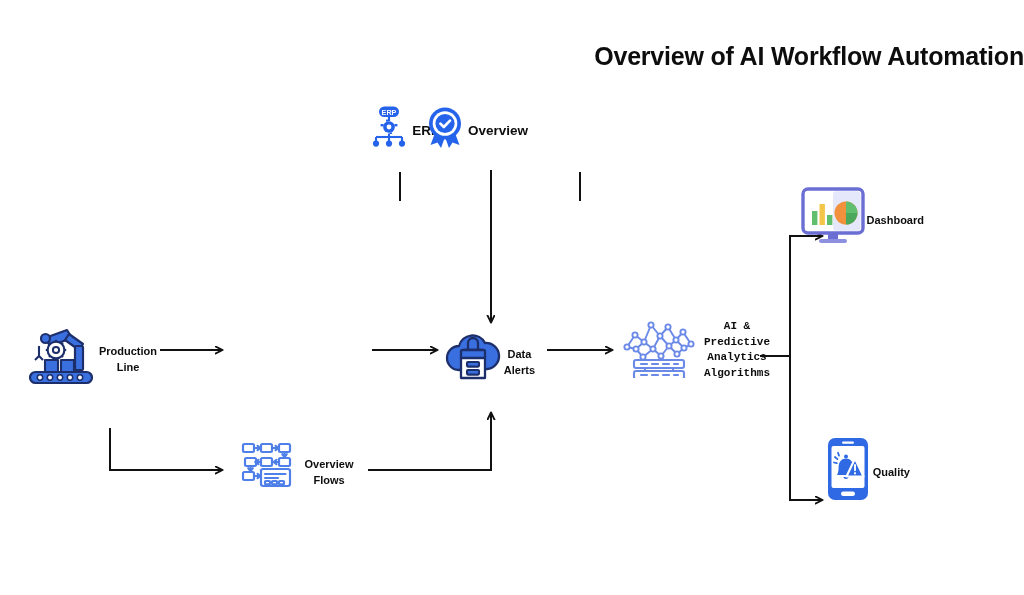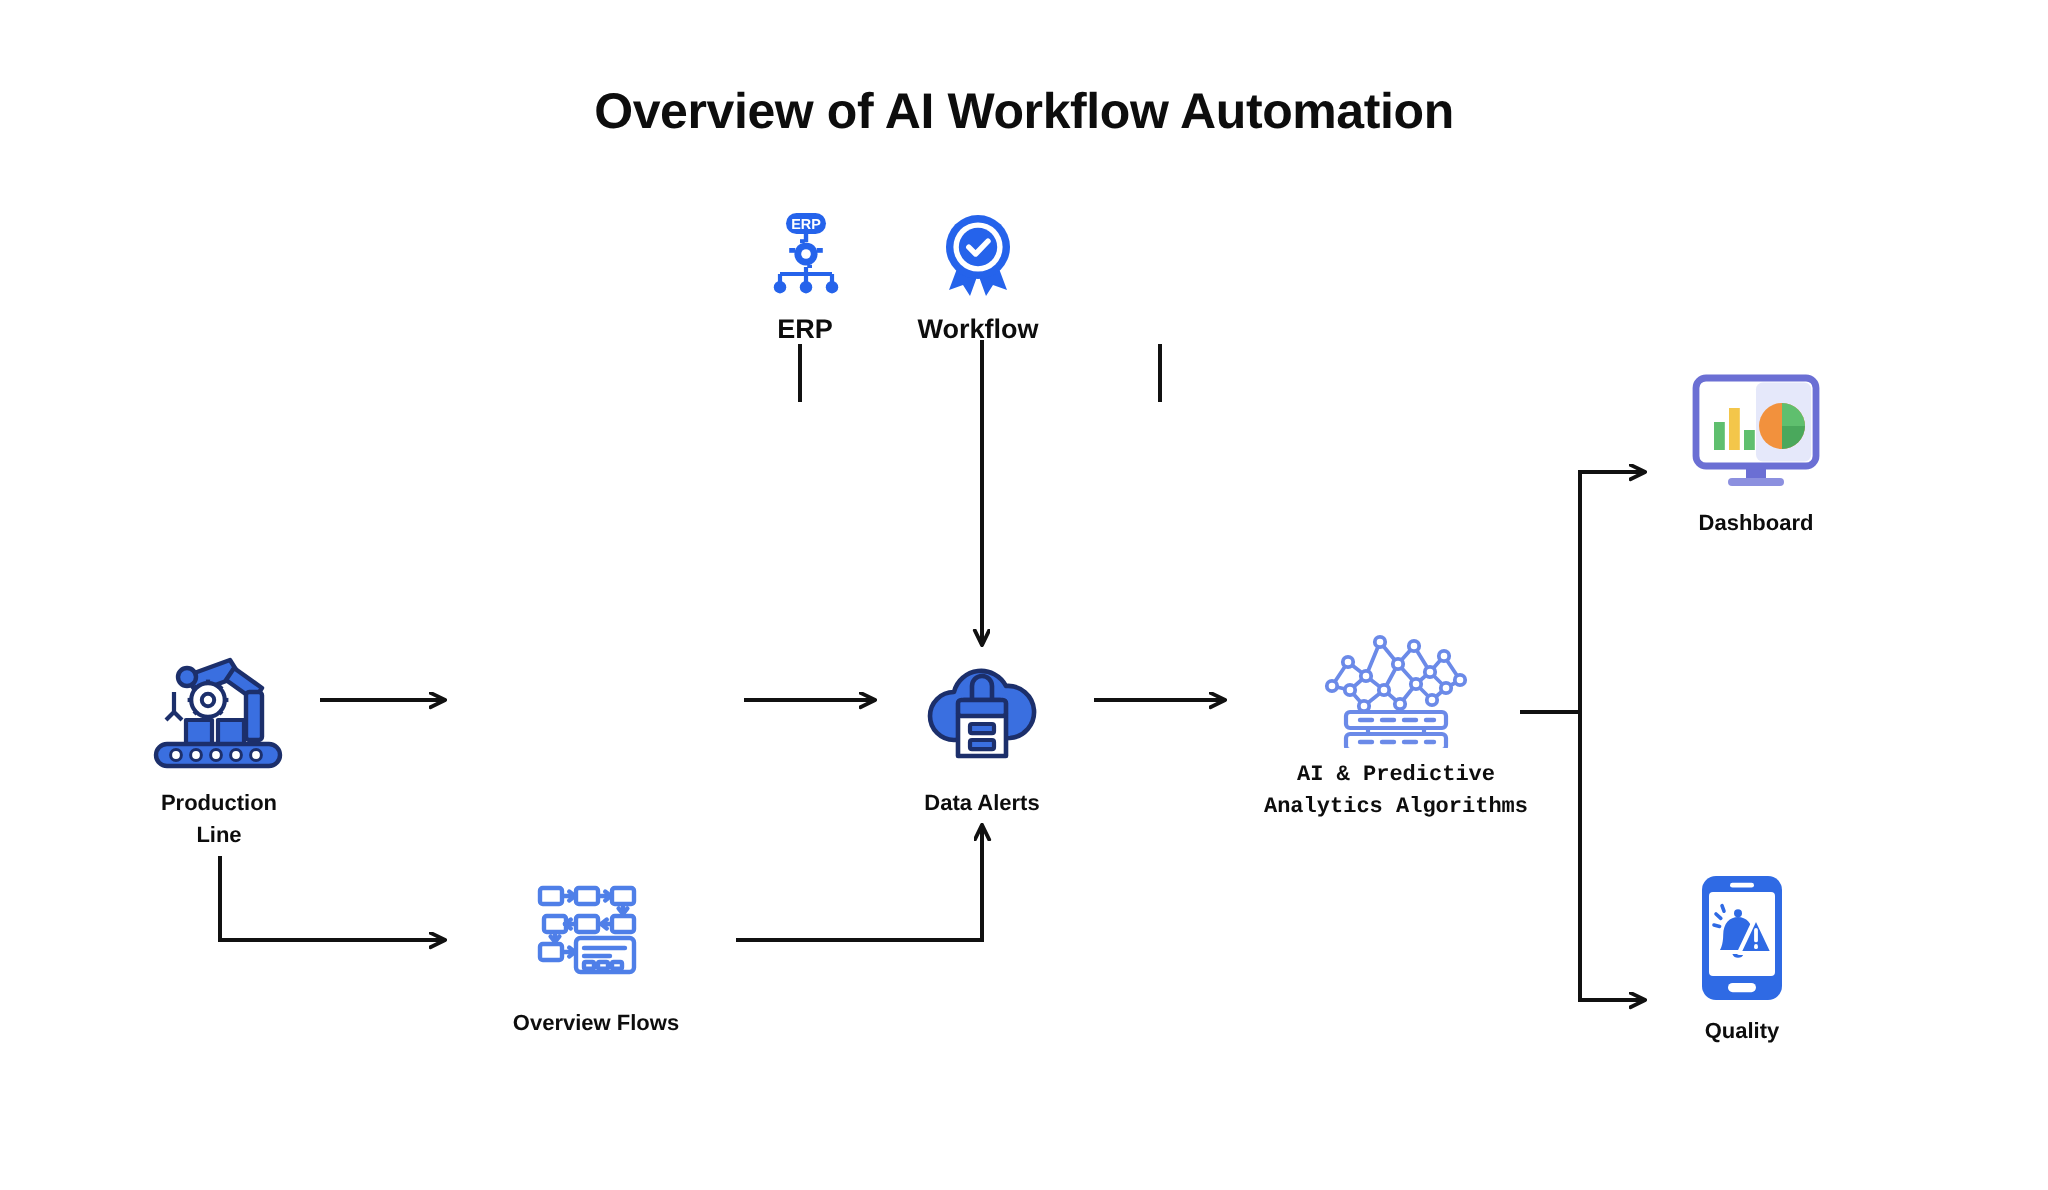--- a/index.html
+++ b/index.html
@@ -21,41 +21,42 @@
     inset: 0;
     width: 1024px;
     height: 595px;
   }
   
   .title {
     position: absolute;
     left: 0;
     top: 42px;
     width: 1024px;
-    text-align: center;
+    text-align: right;
     font-size: 25px;
     font-weight: bold;
     letter-spacing: -0.2px;
     color: #0d0d0d;
   }
   
   .connectors {
     position: absolute;
     left: 0;
     top: 0;
     width: 1024px;
     height: 595px;
     pointer-events: none;
   }
   
   .node {
     position: absolute;
     display: flex;
-    flex-direction: column;
+    flex-direction: row;
     align-items: center;
+    justify-content: flex-end;
   }
   .node .glyph {
     display: block;
     line-height: 0;
   }
   .node .label {
     margin-top: 7px;
     font-size: 11px;
     font-weight: bold;
     line-height: 15.5px;
@@ -151,21 +152,21 @@
     <span class="glyph">
       <svg width="46" height="46" viewBox="0 0 46 46">
         <path d="M13,29 L8.5,41 L15.5,38.5 L19,44 L23,33 Z" fill="#2563eb"></path>
         <path d="M33,29 L37.5,41 L30.5,38.5 L27,44 L23,33 Z" fill="#2563eb"></path>
         <circle cx="23" cy="19.5" r="16" fill="#2563eb"></circle>
         <circle cx="23" cy="19.5" r="12.3" fill="#ffffff"></circle>
         <circle cx="23" cy="19.5" r="9.6" fill="#2563eb"></circle>
         <path d="M18.4,19.6 L21.8,23 L28,16.6" stroke="#ffffff" stroke-width="2.7" fill="none" stroke-linecap="round" stroke-linejoin="round"></path>
       </svg>
     </span>
-    <span class="label">Workflow</span>
+    <span class="label">Overview</span>
   </div>
 
 
   <div class="node" id="node-production">
     <span class="glyph">
       <svg width="74" height="64" viewBox="0 0 74 64">
 
         <g stroke="#1c2f6b" stroke-width="2.2" fill="#3a6fe0" stroke-linejoin="round">
           <path d="M20,14 L42,6 L47,14 L25,22 Z"></path>
           <path d="M44,10 L58,20 L54,26 L40,16 Z"></path>

